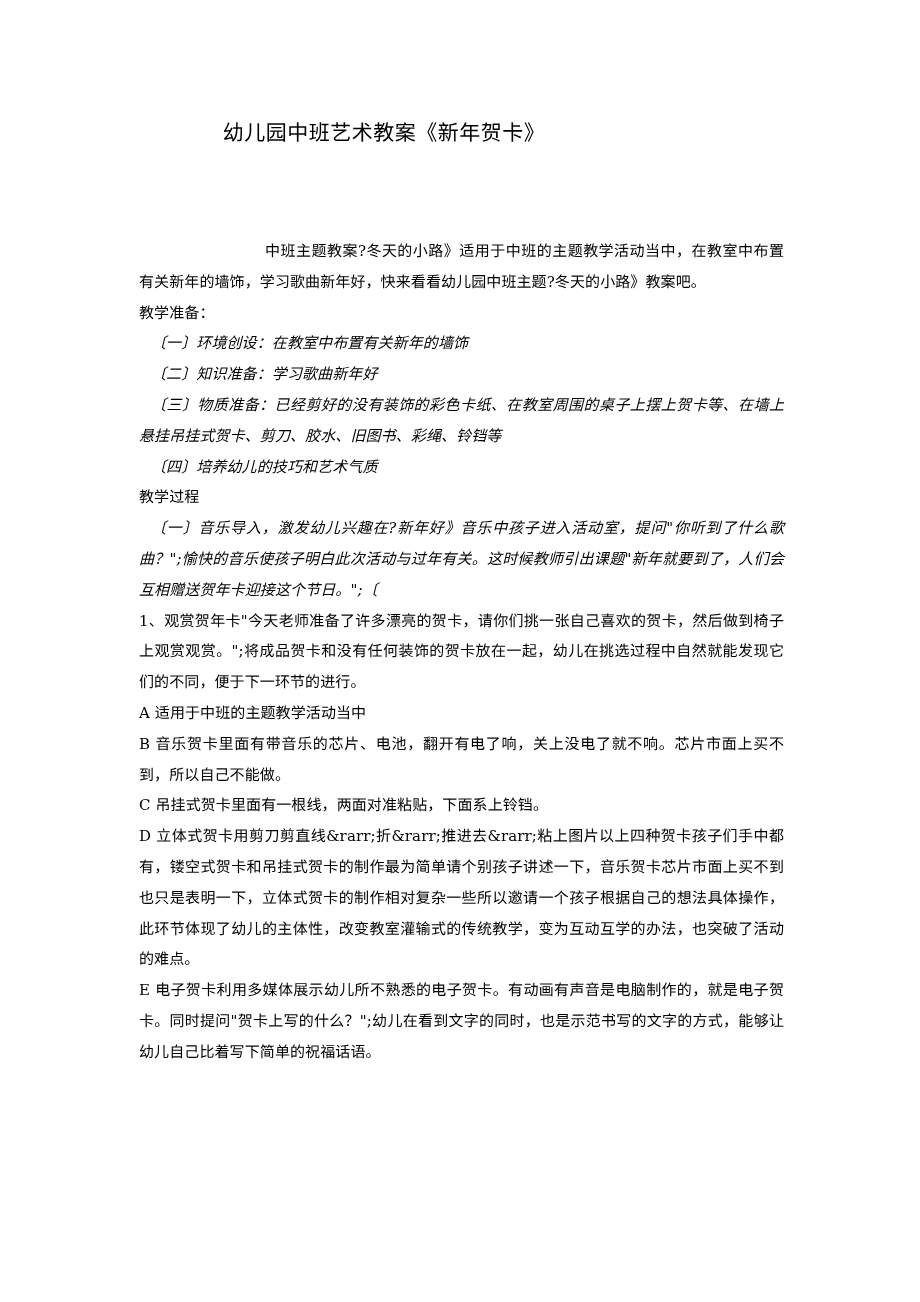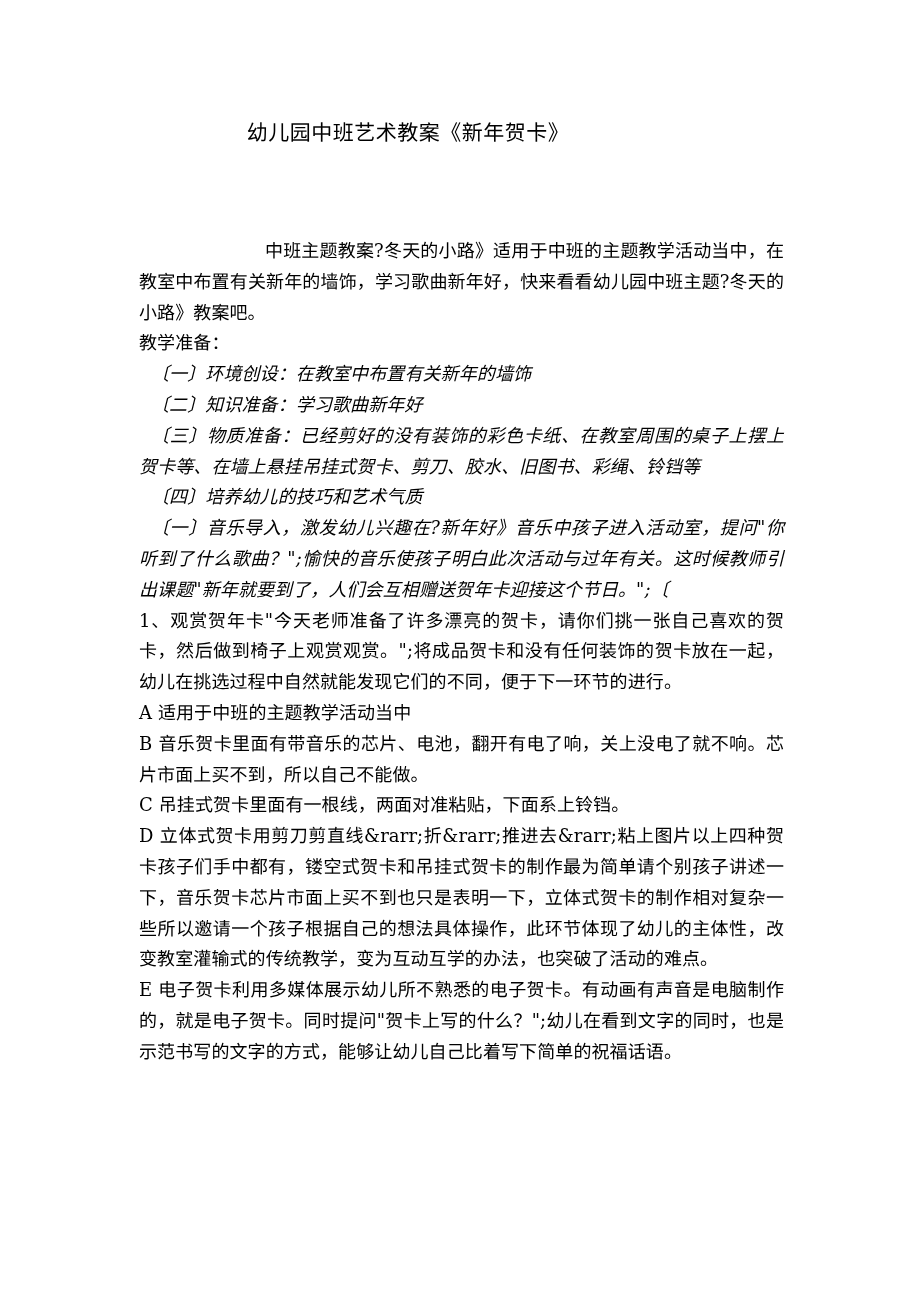--- a/index.html
+++ b/index.html
@@ -26,31 +26,30 @@
     position: absolute;
     left: 0;
     top: 104px;
     width: 768px;
     text-align: center;
     font-size: 21px;
     line-height: 30px;
     font-weight: normal;
     letter-spacing: 0.5px;
     font-family: "DejaVu Serif", "Liberation Serif", serif;
-    padding-left: 24px;
   }
   .body-block {
     position: absolute;
     left: 139px;
     top: 236px;
     width: 645px;
   }
   p {
     margin: 0;
-    font-size: 18px;
+    font-size: 15px;
     line-height: 30.8px;
     text-align: justify;
     text-justify: inter-ideograph;
     letter-spacing: 0.1px;
     word-break: break-all;
   }
   p.intro {
     text-indent: 126px;
   }
   p.indent1 {
@@ -77,20 +76,21 @@
     <p class="section-head spacer-before">教学准备：</p>
 
     <p class="indent1">〔一〕环境创设：在教室中布置有关新年的墙饰</p>
 
     <p class="indent1">〔二〕知识准备：学习歌曲新年好</p>
 
     <p class="indent1">〔三〕物质准备：已经剪好的没有装饰的彩色卡纸、在教室周围的桌子上摆上贺卡等、在墙上悬挂吊挂式贺卡、剪刀、胶水、旧图书、彩绳、铃铛等</p>
 
     <p class="indent1">〔四〕培养幼儿的技巧和艺术气质</p>
 
+    <p class="section-head spacer-before">教学过程</p>
 
     <p class="indent1">〔一〕音乐导入，激发幼儿兴趣在?新年好》音乐中孩子进入活动室，提问"你听到了什么歌曲？";愉快的音乐使孩子明白此次活动与过年有关。这时候教师引出课题"新年就要到了，人们会互相赠送贺年卡迎接这个节日。";〔</p>
 
 
     <p>1、观赏贺年卡"今天老师准备了许多漂亮的贺卡，请你们挑一张自己喜欢的贺卡，然后做到椅子上观赏观赏。";将成品贺卡和没有任何装饰的贺卡放在一起，幼儿在挑选过程中自然就能发现它们的不同，便于下一环节的进行。</p>
 
 
     <p>A 适用于中班的主题教学活动当中</p>
 
     <p>B 音乐贺卡里面有带音乐的芯片、电池，翻开有电了响，关上没电了就不响。芯片市面上买不到，所以自己不能做。</p>

